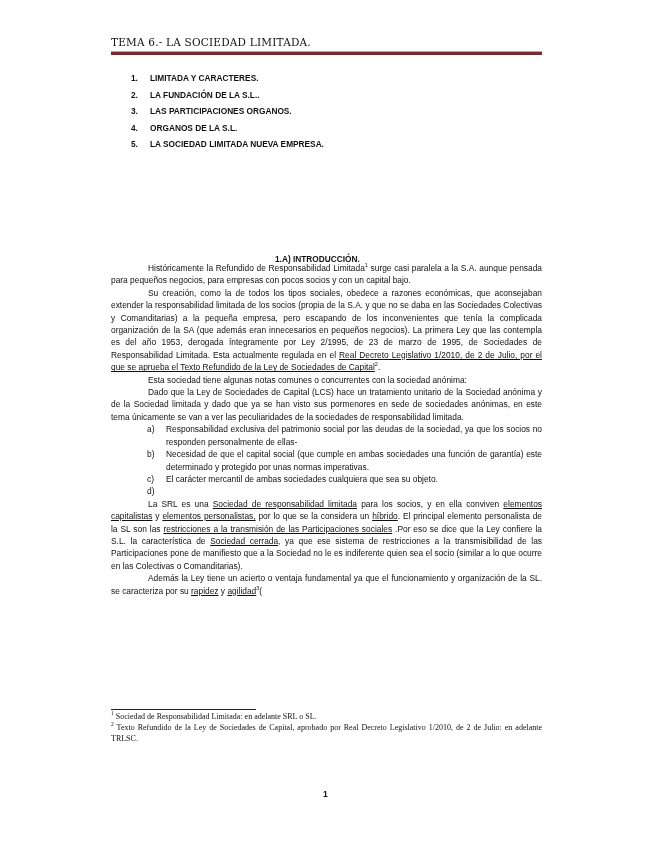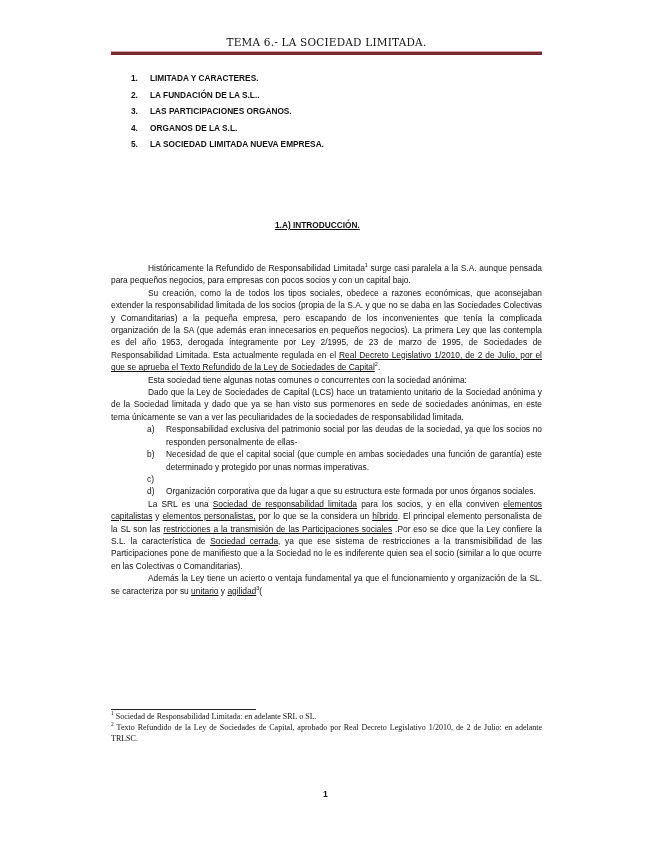--- a/index.html
+++ b/index.html
@@ -1,21 +1,21 @@
 <!DOCTYPE html>
 <html><head>
   <meta charset="utf-8">
   <style>
     html, body { margin: 0; padding: 0; background: #ffffff; }
     body { width: 655px; height: 848px; position: relative; overflow: hidden; color: #111; }
     .page { position: absolute; left: 0; top: 0; width: 655px; height: 848px; background: #fff; }
 
     .running-header {
       position: absolute; top: 36px; left: 111px; width: 431px;
-      text-align: center; font-family: "DejaVu Serif", serif; font-size: 10.5px;
+      text-align: left; font-family: "DejaVu Serif", serif; font-size: 10.5px;
       letter-spacing: 0.2px; color: #111;
     }
     .header-rule {
       position: absolute; top: 51px; left: 111px; width: 431px; height: 3px;
       background: #7a2a2e; border-top: 1px solid #c9a1a3;
     }
 
     .sans { font-family: "Liberation Sans", sans-serif; }
     .serif { font-family: "Liberation Serif", serif; }
 
@@ -23,22 +23,22 @@
     .toc-item { display: flex; }
     .toc-num { width: 19px; }
 
     .section-title {
       position: absolute; top: 186px; left: 176px; width: 367px;
       font-size: 14.2px; font-weight: bold; line-height: 20px; text-align: justify;
       text-align-last: left; text-decoration: underline; text-underline-offset: 2px;
       letter-spacing: 0.1px;
     }
     .subsection-title {
-      position: absolute; top: 220px; left: 275px;
-      font-size: 8.3px; font-weight: bold; text-decoration: underline;
+      position: absolute; top: 254px; left: 275px;
+      font-size: 8.3px; font-weight: bold; 
     }
 
     .body-text {
       position: absolute; left: 111px; width: 431px;
       font-size: 8.4px; line-height: 12.4px; text-align: justify;
     }
     .indent { text-indent: 37px; }
     .p { margin: 0; }
     .u { text-decoration: underline; }
     sup { font-size: 5.5px; line-height: 0; vertical-align: super; }
@@ -102,30 +102,30 @@
       <div class="list-item">
           <span class="list-marker">a)</span>
           <span class="list-text">Responsabilidad exclusiva del patrimonio social por las deudas de la sociedad, ya que los socios no responden personalmente de ellas-</span>
         </div>
       <div class="list-item">
           <span class="list-marker">b)</span>
           <span class="list-text">Necesidad de que el capital social (que cumple en ambas sociedades una función de garantía) este determinado y protegido por unas normas imperativas.</span>
         </div>
       <div class="list-item">
           <span class="list-marker">c)</span>
+          <span class="list-text">El carácter mercantil de ambas sociedades cualquiera que sea su objeto.</span>
         </div>
       <div class="list-item">
           <span class="list-marker">d)</span>
-          <span class="list-text">Organización corporativa que da lugar a que su estructura este formada por unos órganos sociales.</span>
         </div>
     </div>
 
     <p class="p indent"><span>La SRL es una </span><span class="u">Sociedad de responsabilidad limitada</span><span> para los socios, y en ella conviven </span><span class="u">elementos capitalistas</span><span> y </span><span class="u">elementos personalistas,</span><span> por lo que se la considera un </span><span class="u">híbrido</span><span>. El principal elemento personalista de la SL son las </span><span class="u">restricciones a la transmisión de las Participaciones sociales</span><span> .Por eso se dice que la Ley  confiere la S.L. la característica de </span><span class="u">Sociedad cerrada</span><span>, ya que ese sistema de restricciones a la transmisibilidad de las Participaciones pone de manifiesto que a la Sociedad no le es indiferente quien sea el socio (similar a lo que ocurre en las Colectivas o Comanditarias).</span></p>
 
-    <p class="p indent"><span>Además la Ley tiene un acierto o ventaja fundamental ya que el funcionamiento y organización de la SL. se caracteriza por su </span><span class="u">unitario</span><span> y </span><span class="u">agilidad</span><sup>3</sup><span>(</span></p>
+    <p class="p indent"><span>Además la Ley tiene un acierto o ventaja fundamental ya que el funcionamiento y organización de la SL. se caracteriza por su </span><span class="u">rapidez</span><span> y </span><span class="u">agilidad</span><sup>3</sup><span>(</span></p>
   </div>
 
   <div class="footnote-rule"></div>
   <div class="footnotes serif">
     <p class="fn"><sup>1</sup><span> Sociedad de Responsabilidad Limitada: en adelante SRL o SL.</span></p>
     <p class="fn"><sup>2</sup><span> Texto Refundido de la Ley de Sociedades de Capital, aprobado por Real Decreto Legislativo 1/2010, de 2 de Julio: en adelante TRLSC.</span></p>
   </div>
 
   <div class="page-number sans">1</div>
 </div>

